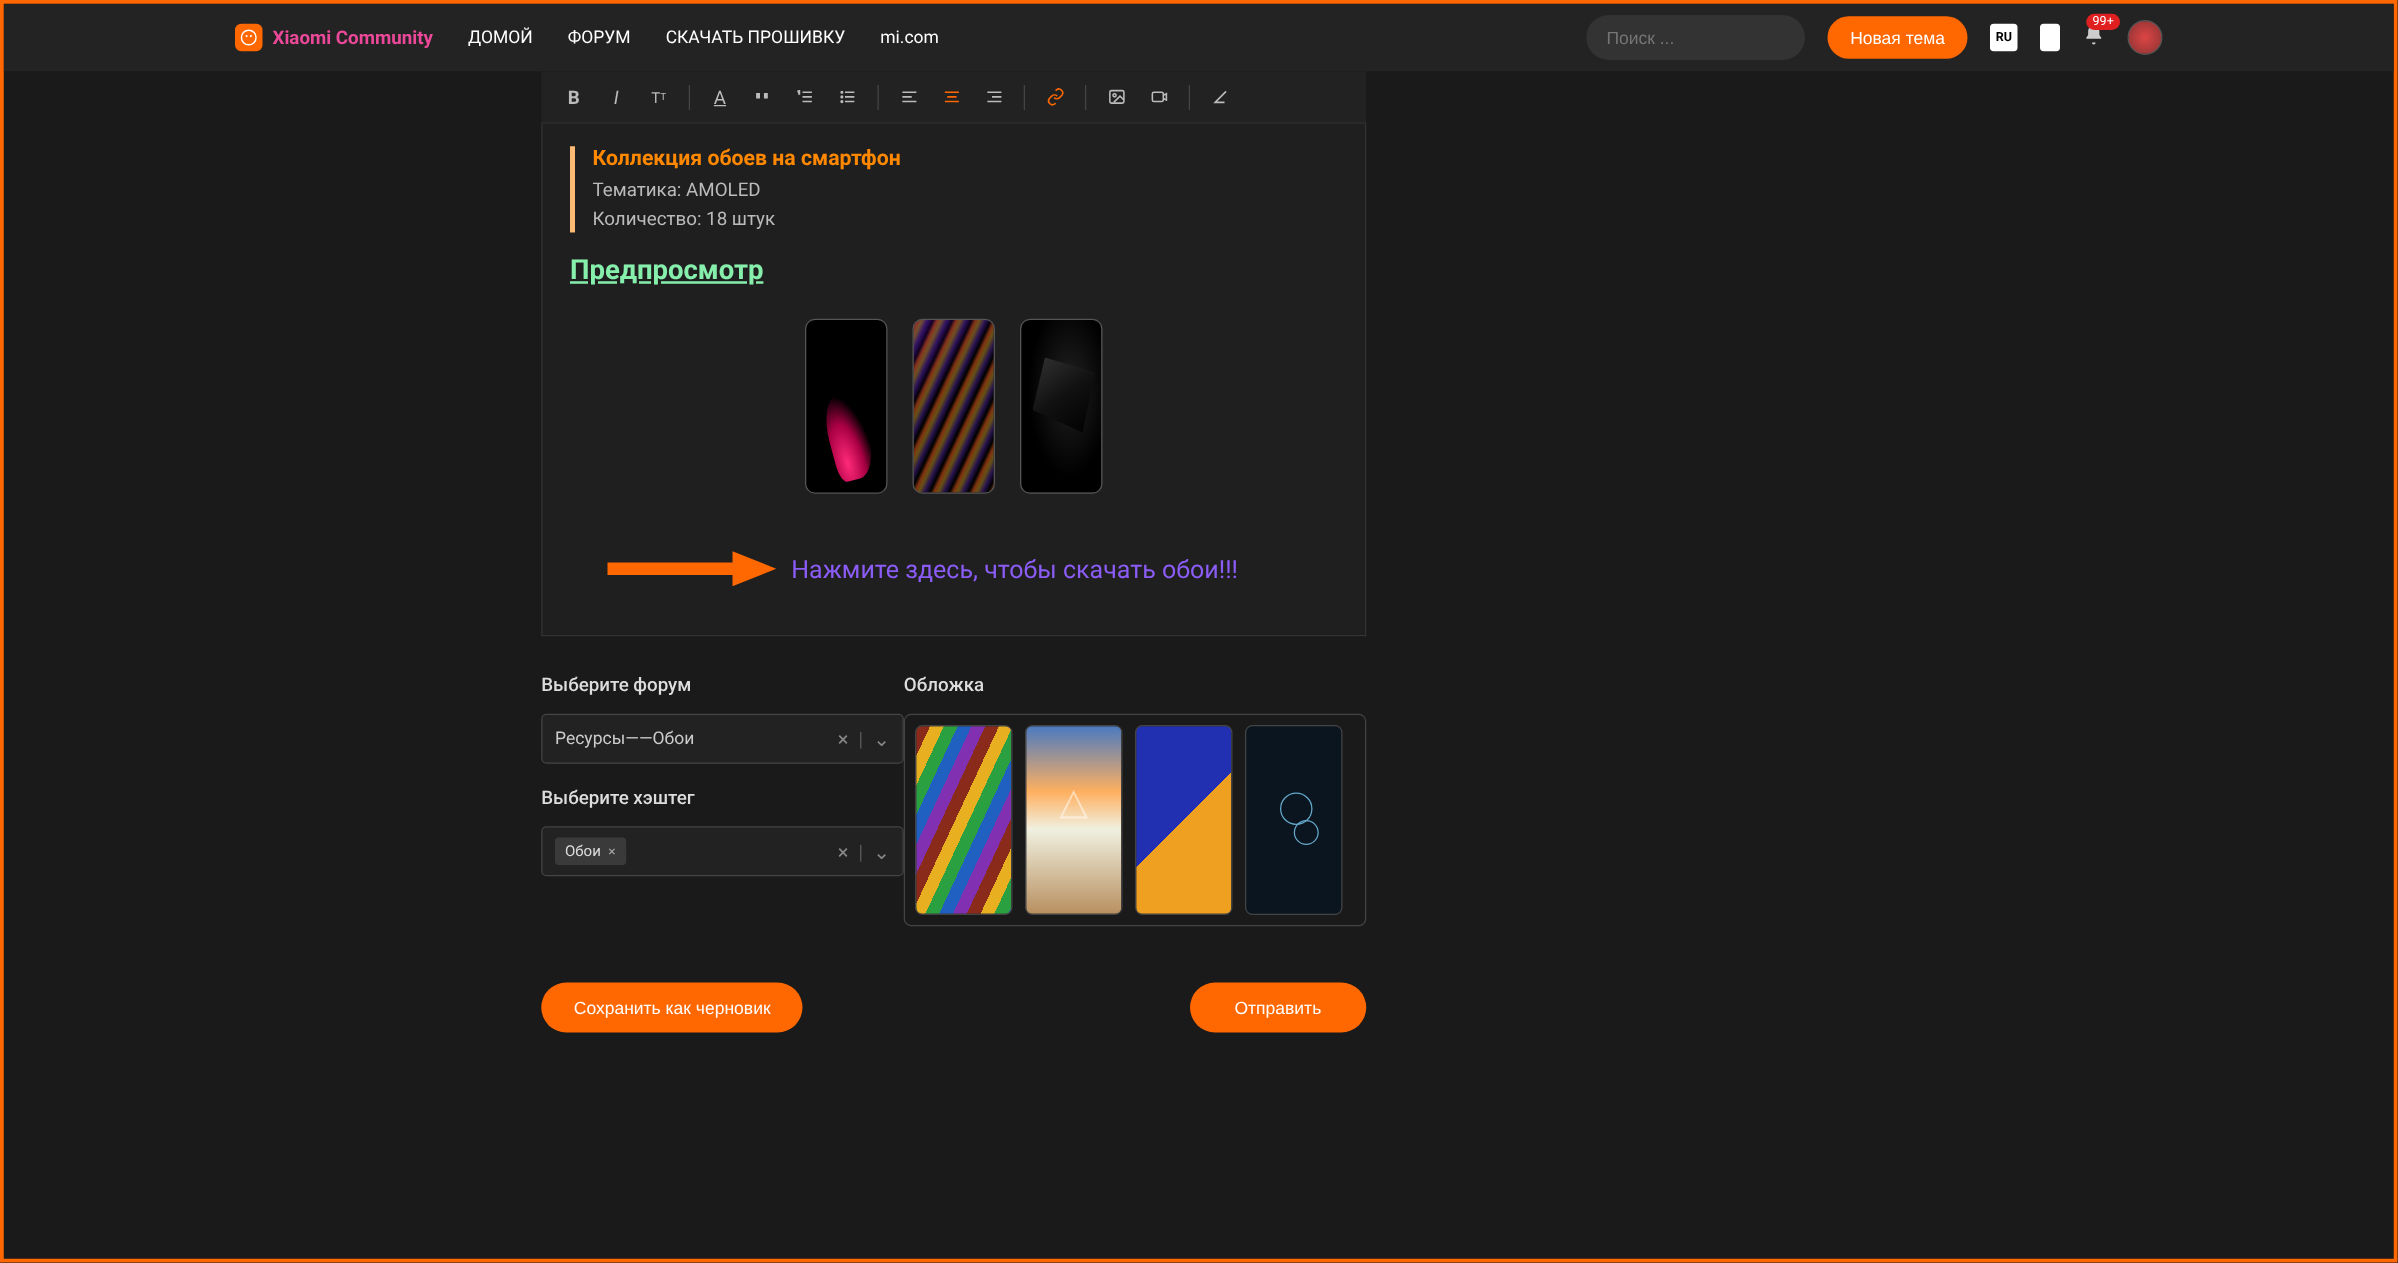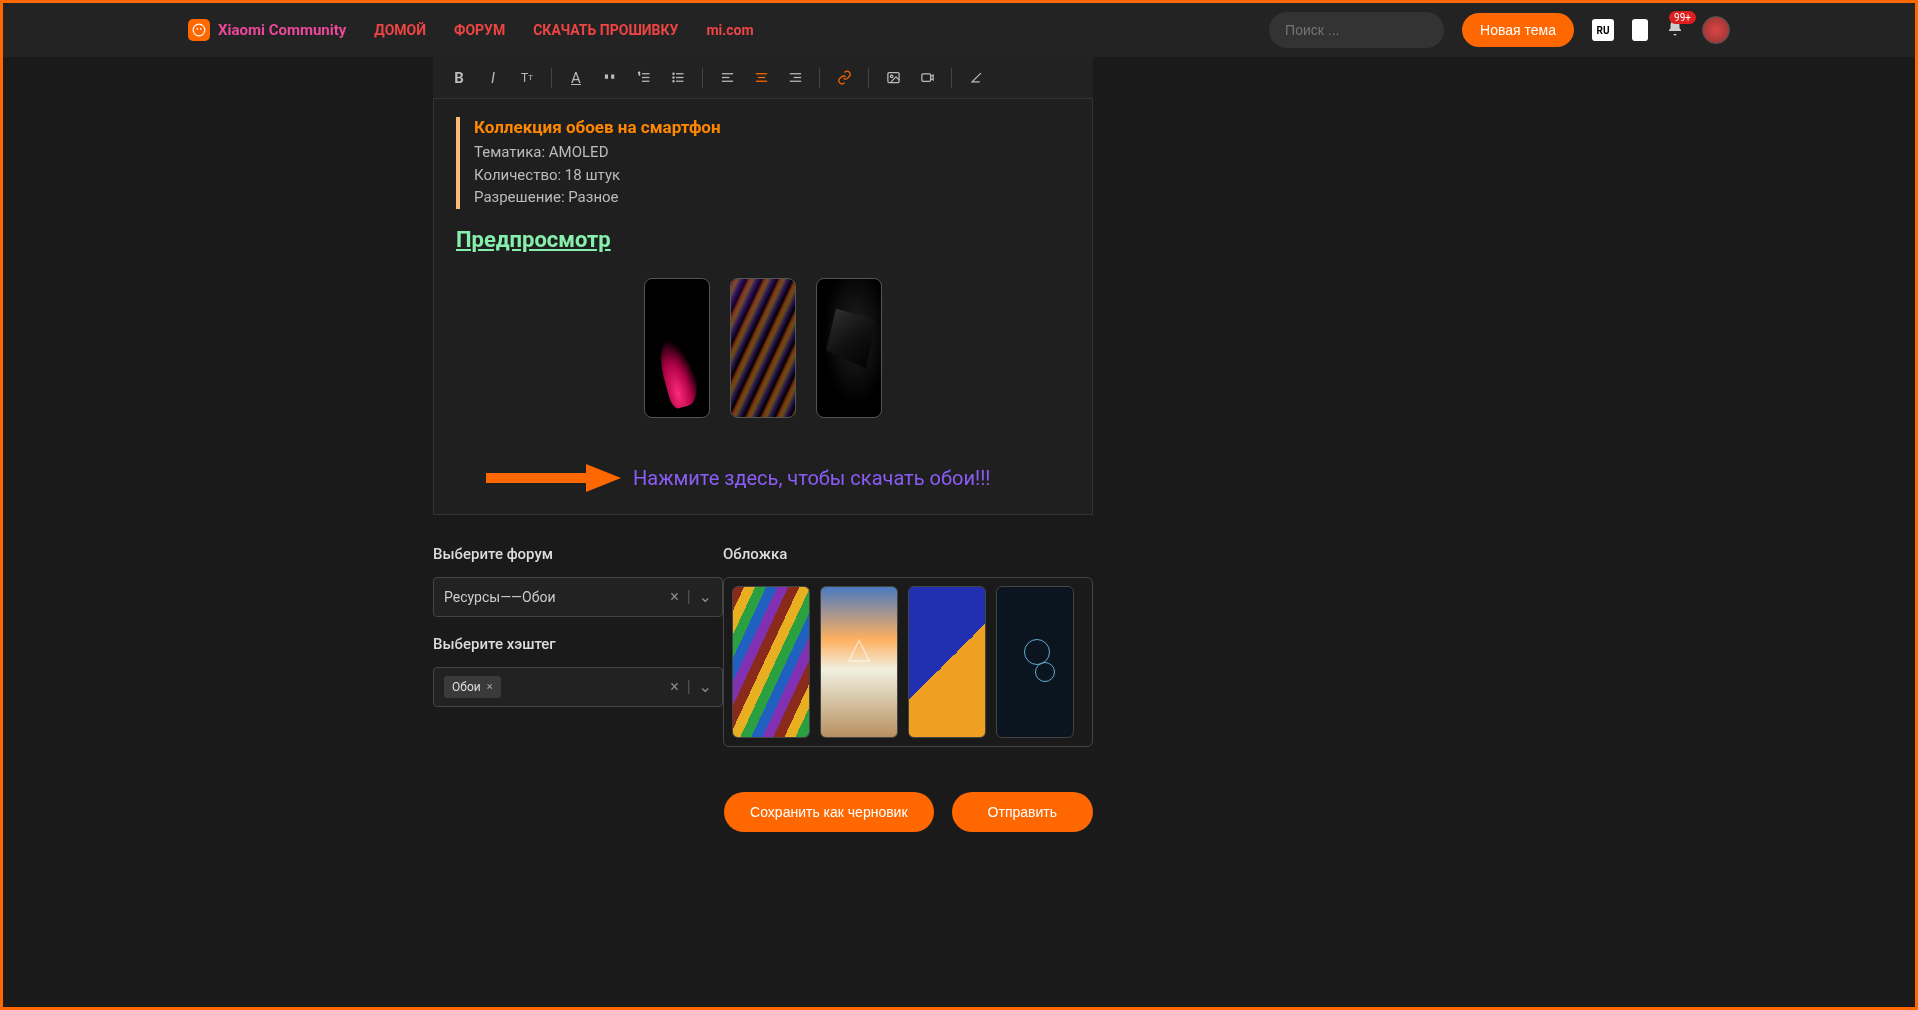--- a/index.html
+++ b/index.html
@@ -17,21 +17,21 @@
       height: 54px;
       display: flex;
       align-items: center;
       padding: 0 20px;
       justify-content: space-between;
     }
     .header-left { display: flex; align-items: center; gap: 28px; margin-left: 165px; }
     .logo { display: flex; align-items: center; gap: 8px; }
     .logo-icon { width: 22px; height: 22px; background: #ff6700; border-radius: 5px; display: flex; align-items: center; justify-content: center; }
     .logo-text { color: #ec4899; font-size: 15px; font-weight: 700; }
-    .nav-item { color: #ef4444; font-size: 14px; cursor: pointer; font-weight: bold; }
+    .nav-item { color: #ffffff; font-size: 14px; cursor: pointer; }
     .header-right { display: flex; align-items: center; gap: 18px; margin-right: 165px; }
     .search-box { background: #333; border-radius: 20px; padding: 8px 16px; display: flex; align-items: center; width: 175px; }
     .search-input { background: transparent; border: none; color: #999; font-size: 14px; outline: none; flex: 1; }
     .search-icon { color: #888; }
     .new-topic-btn { background: #ff6700; color: #fff; border: none; border-radius: 18px; padding: 9px 18px; font-size: 14px; cursor: pointer; }
     .lang-badge { background: #fff; color: #000; font-size: 10px; font-weight: bold; padding: 3px 4px; border-radius: 3px; width: 22px; height: 22px; display: flex; align-items: center; justify-content: center; }
     .phone-icon { width: 16px; height: 22px; background: #fff; border-radius: 3px; }
     .bell-wrap { position: relative; }
     .bell-icon { color: #ccc; font-size: 18px; }
     .badge-count { position: absolute; top: -8px; right: -12px; background: #e02020; color: #fff; font-size: 10px; padding: 1px 5px; border-radius: 8px; }
@@ -75,21 +75,21 @@
     .covers-grid { display: flex; gap: 10px; border: 1px solid #444; border-radius: 6px; padding: 8px; }
     .cover-item { width: 78px; height: 152px; border-radius: 6px; border: 1px solid #444; overflow: hidden; cursor: pointer; }
     .cover-1 { background: repeating-linear-gradient(115deg, #8a2a1a 0 10px, #e8b020 10px 20px, #2aa040 20px 30px, #2060c0 30px 40px, #8030b0 40px 50px); }
     .cover-2 { background: linear-gradient(180deg, #4a7ac0 0%, #ffb060 35%, #f0f0e0 55%, #b89060 100%); position: relative; }
     .cover-2::after { content: '△'; position: absolute; top: 40%; left: 50%; transform: translate(-50%,-50%); color: rgba(255,255,255,0.5); font-size: 30px; }
     .cover-3 { background: linear-gradient(135deg, #2030b0 0 50%, #f0a020 50% 100%); }
     .cover-4 { background: #0a1520; position: relative; }
     .cover-4::before { content: ''; position: absolute; top: 35%; left: 35%; width: 24px; height: 24px; border: 1px solid #6ac; border-radius: 50%; }
     .cover-4::after { content: ''; position: absolute; top: 50%; left: 50%; width: 18px; height: 18px; border: 1px solid #6ac; border-radius: 50%; }
 
-    .footer-btns { display: flex; gap: 18px; justify-content: flex-end; margin-top: 45px; padding-bottom: 20px; }
+    .footer-btns { display: flex; gap: 18px; justify-content: space-between; margin-top: 45px; padding-bottom: 20px; }
     .btn-outline { background: #ff6700; color: #fff; border: none; border-radius: 20px; padding: 12px 26px; font-size: 14px; cursor: pointer; }
     .btn-primary { background: #ff6700; color: #fff; border: none; border-radius: 20px; padding: 12px 36px; font-size: 14px; cursor: pointer; }
     .sep-v { color: #555; }
   </style>
 </head>
 <body>
 
 <div class="header">
   <div class="header-left">
     <div class="logo">
@@ -221,21 +221,20 @@
           <path d="M5 19l14-14M17 19H5l6-6"></path>
         </svg>
     </div>
   </div>
 
   <div class="editor">
     <div class="quote-block">
       <div class="quote-title">Коллекция обоев на смартфон</div>
       <div class="quote-line">Тематика: AMOLED</div>
       <div class="quote-line">Количество: 18 штук</div>
-      <div class="quote-line">Разрешение: Разное</div>
     </div>
     <div class="preview-title">Предпросмотр</div>
     <div class="phones-row">
       <div class="phone-mock p1"></div>
       <div class="phone-mock p2"></div>
       <div class="phone-mock p3"></div>
     </div>
     <div class="arrow-row">
       <svg class="arrow-svg" width="140" height="36" viewBox="0 0 140 36">
         <line x1="5" y1="18" x2="110" y2="18" stroke="#ff6700" stroke-width="10"></line>

